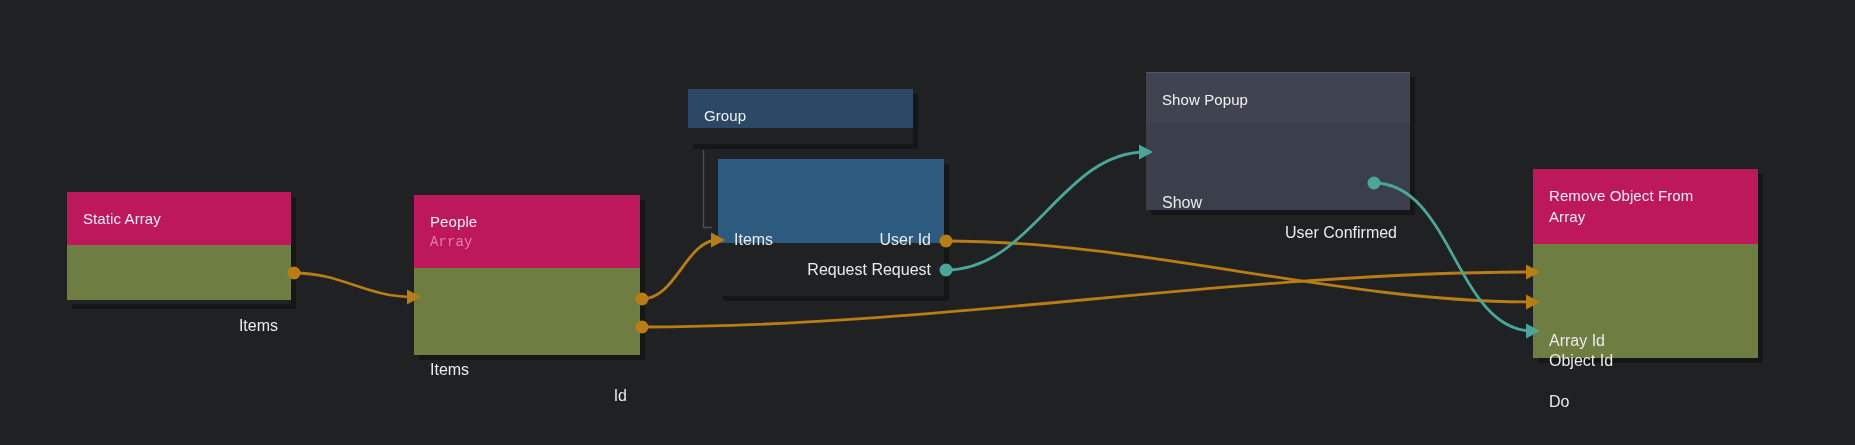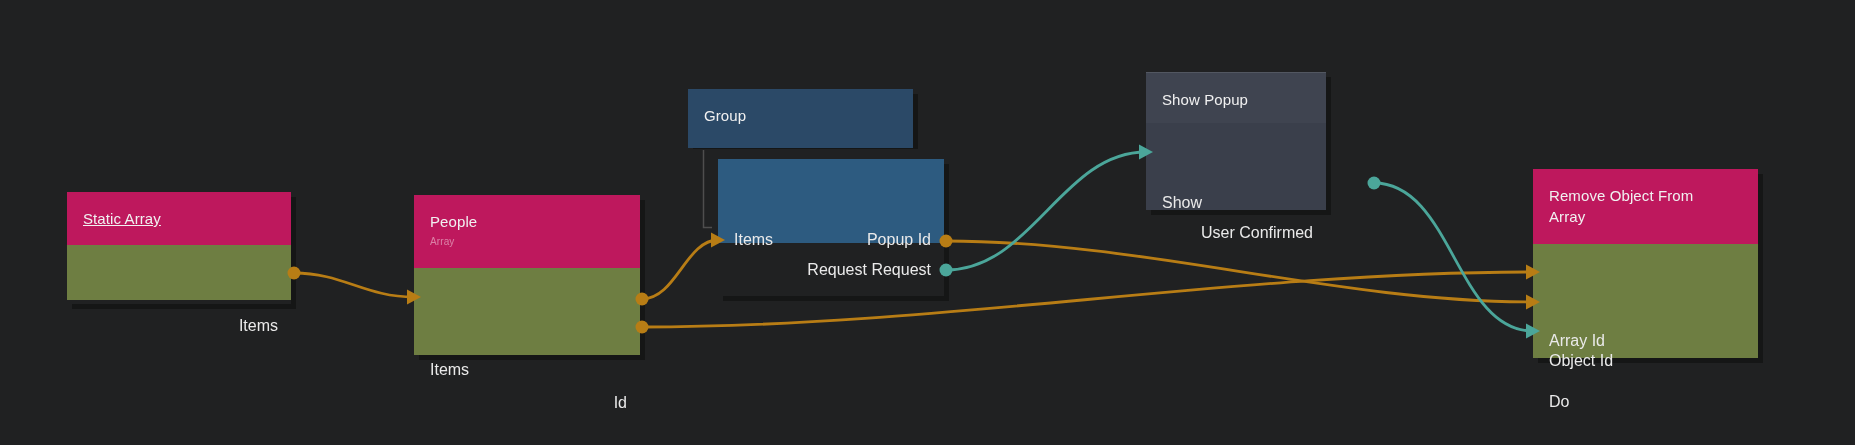--- a/index.html
+++ b/index.html
@@ -16,68 +16,69 @@
     color:#f1f1f1;
   }
   .node-header{
     box-sizing:border-box;
     padding:16px 16px 0 16px;
     font-size:15px;line-height:21px;
     color:#f1f1f1;
     letter-spacing:0.1px;
   }
   .node-subtitle{
-    font-size:10px;line-height:20px;
+    font-size:14px;line-height:20px;
     color:rgba(255,255,255,0.45);
+    font-family:Liberation Mono, monospace;
   }
   .node-body{position:relative;width:100%;}
   .port{
     position:absolute;
     height:20px;line-height:20px;
     font-size:16px;color:#eaeaea;
     white-space:nowrap;
   }
   .port.in{left:16px;}
   .port.out{right:13px;text-align:center;}
 
   
   .olive .node-header{background:#be185d;}
   .olive .node-body{background:#6e7e42;}
   .blue .node-header{background:#2b4967;}
   .blue .node-body{background:#2d5b80;}
   .slate .node-header{background:#3f4450;border-top:1px solid rgba(255,255,255,0.10);}
   .slate .node-body{background:#3a3f4b;}
 
   
-  .node-static-array{left:67px;top:192px;width:224px;height:112px;text-decoration:underline;}
+  .node-static-array{left:67px;top:192px;width:224px;height:112px;}
   .node-static-array .node-header{height:53px;}
   .node-static-array .node-body{height:55px;}
 
   .node-people{left:414px;top:195px;width:226px;height:160px;}
   .node-people .node-header{height:73px;}
   .node-people .node-body{height:87px;}
 
   .node-group{left:688px;top:89px;width:225px;height:55px;}
-  .node-group .node-header{height:59px;}
+  .node-group .node-header{height:39px;}
 
   .node-repeater{left:718px;top:159px;width:226px;height:137px;}
   .node-repeater .node-header{height:53px;}
   .node-repeater .node-body{height:84px;}
 
-  .node-show-popup{left:1146px;top:72px;width:180px;height:138px;}
+  .node-show-popup{left:1146px;top:72px;width:264px;height:138px;}
   .node-show-popup .node-header{height:51px;}
   .node-show-popup .node-body{height:87px;}
 
   .node-remove{left:1533px;top:169px;width:225px;height:189px;}
   .node-remove .node-header{height:75px;padding-right:44px;}
   .node-remove .node-body{height:114px;}
 
   
   .p-sa-items{top:71px;}
-  .p-pe-items{top:92px;} .p-pe-id{top:125px;}
+  .p-pe-items{top:92px;} .p-pe-id{top:118px;}
   .p-re-items{top:71px;} .p-re-itemid{top:71px;} .p-re-reqdel{top:101px;}
   .p-sp-show{top:70px;} .p-sp-userconf{top:100px;}
   .p-rm-arrayid{top:87px;} .p-rm-objectid{top:107px;} .p-rm-do{top:148px;}
 
   svg.wires{position:absolute;left:0;top:0;pointer-events:none;}
 </style>
 </head>
 <body>
 
 <div class="canvas">
@@ -100,21 +101,21 @@
     </div>
   </div>
 
   <div class="node blue node-group">
     <div class="node-header">Group</div>
   </div>
 
   <div class="node blue node-repeater">
     <div class="node-body">
       <span class="port in p-re-items"><span>Items</span></span>
-      <span class="port out p-re-itemid"><span>Popup Id</span></span>
+      <span class="port out p-re-itemid"><span>User Id</span></span>
       <span class="port out p-re-reqdel"><span>Request Request</span></span>
     </div>
   </div>
 
   <div class="node slate node-show-popup">
     <div class="node-header">Show Popup</div>
     <div class="node-body">
       <span class="port in p-sp-show"><span>Show</span></span>
       <span class="port out p-sp-userconf"><span>User Confirmed</span></span>
     </div>

